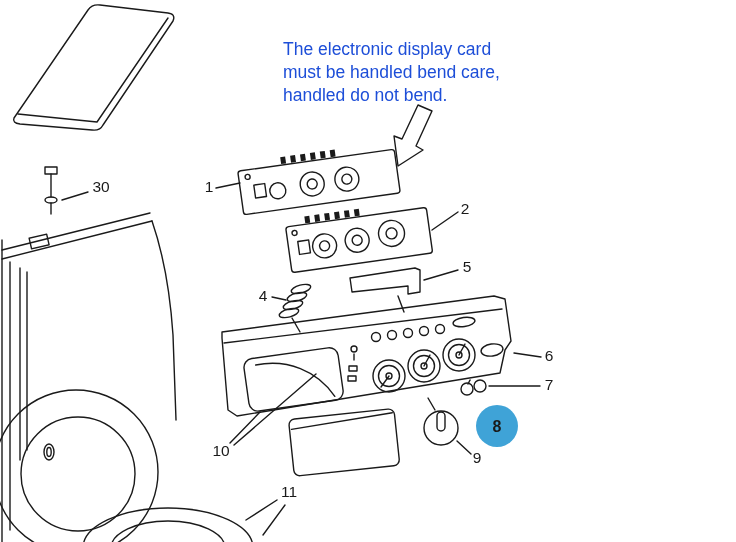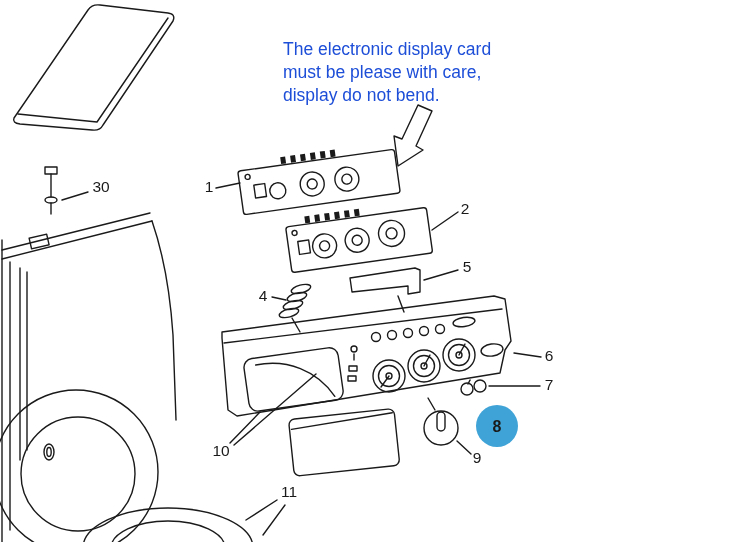--- a/index.html
+++ b/index.html
@@ -191,17 +191,17 @@
       <g>
         <circle cx="497" cy="426" r="21" stroke="none" fill="#3fa3d7"></circle>
         <text class="marker-num" x="497" y="432">8</text>
       </g>
 
     </g>
   </svg>
 
   <div class="note">
     <div>The electronic display card</div>
-    <div>must be please with care,</div>
-    <div>display do not bend.</div>
+    <div>must be handled bend care,</div>
+    <div>handled do not bend.</div>
   </div>
 
 </div>
 
 </body></html>

